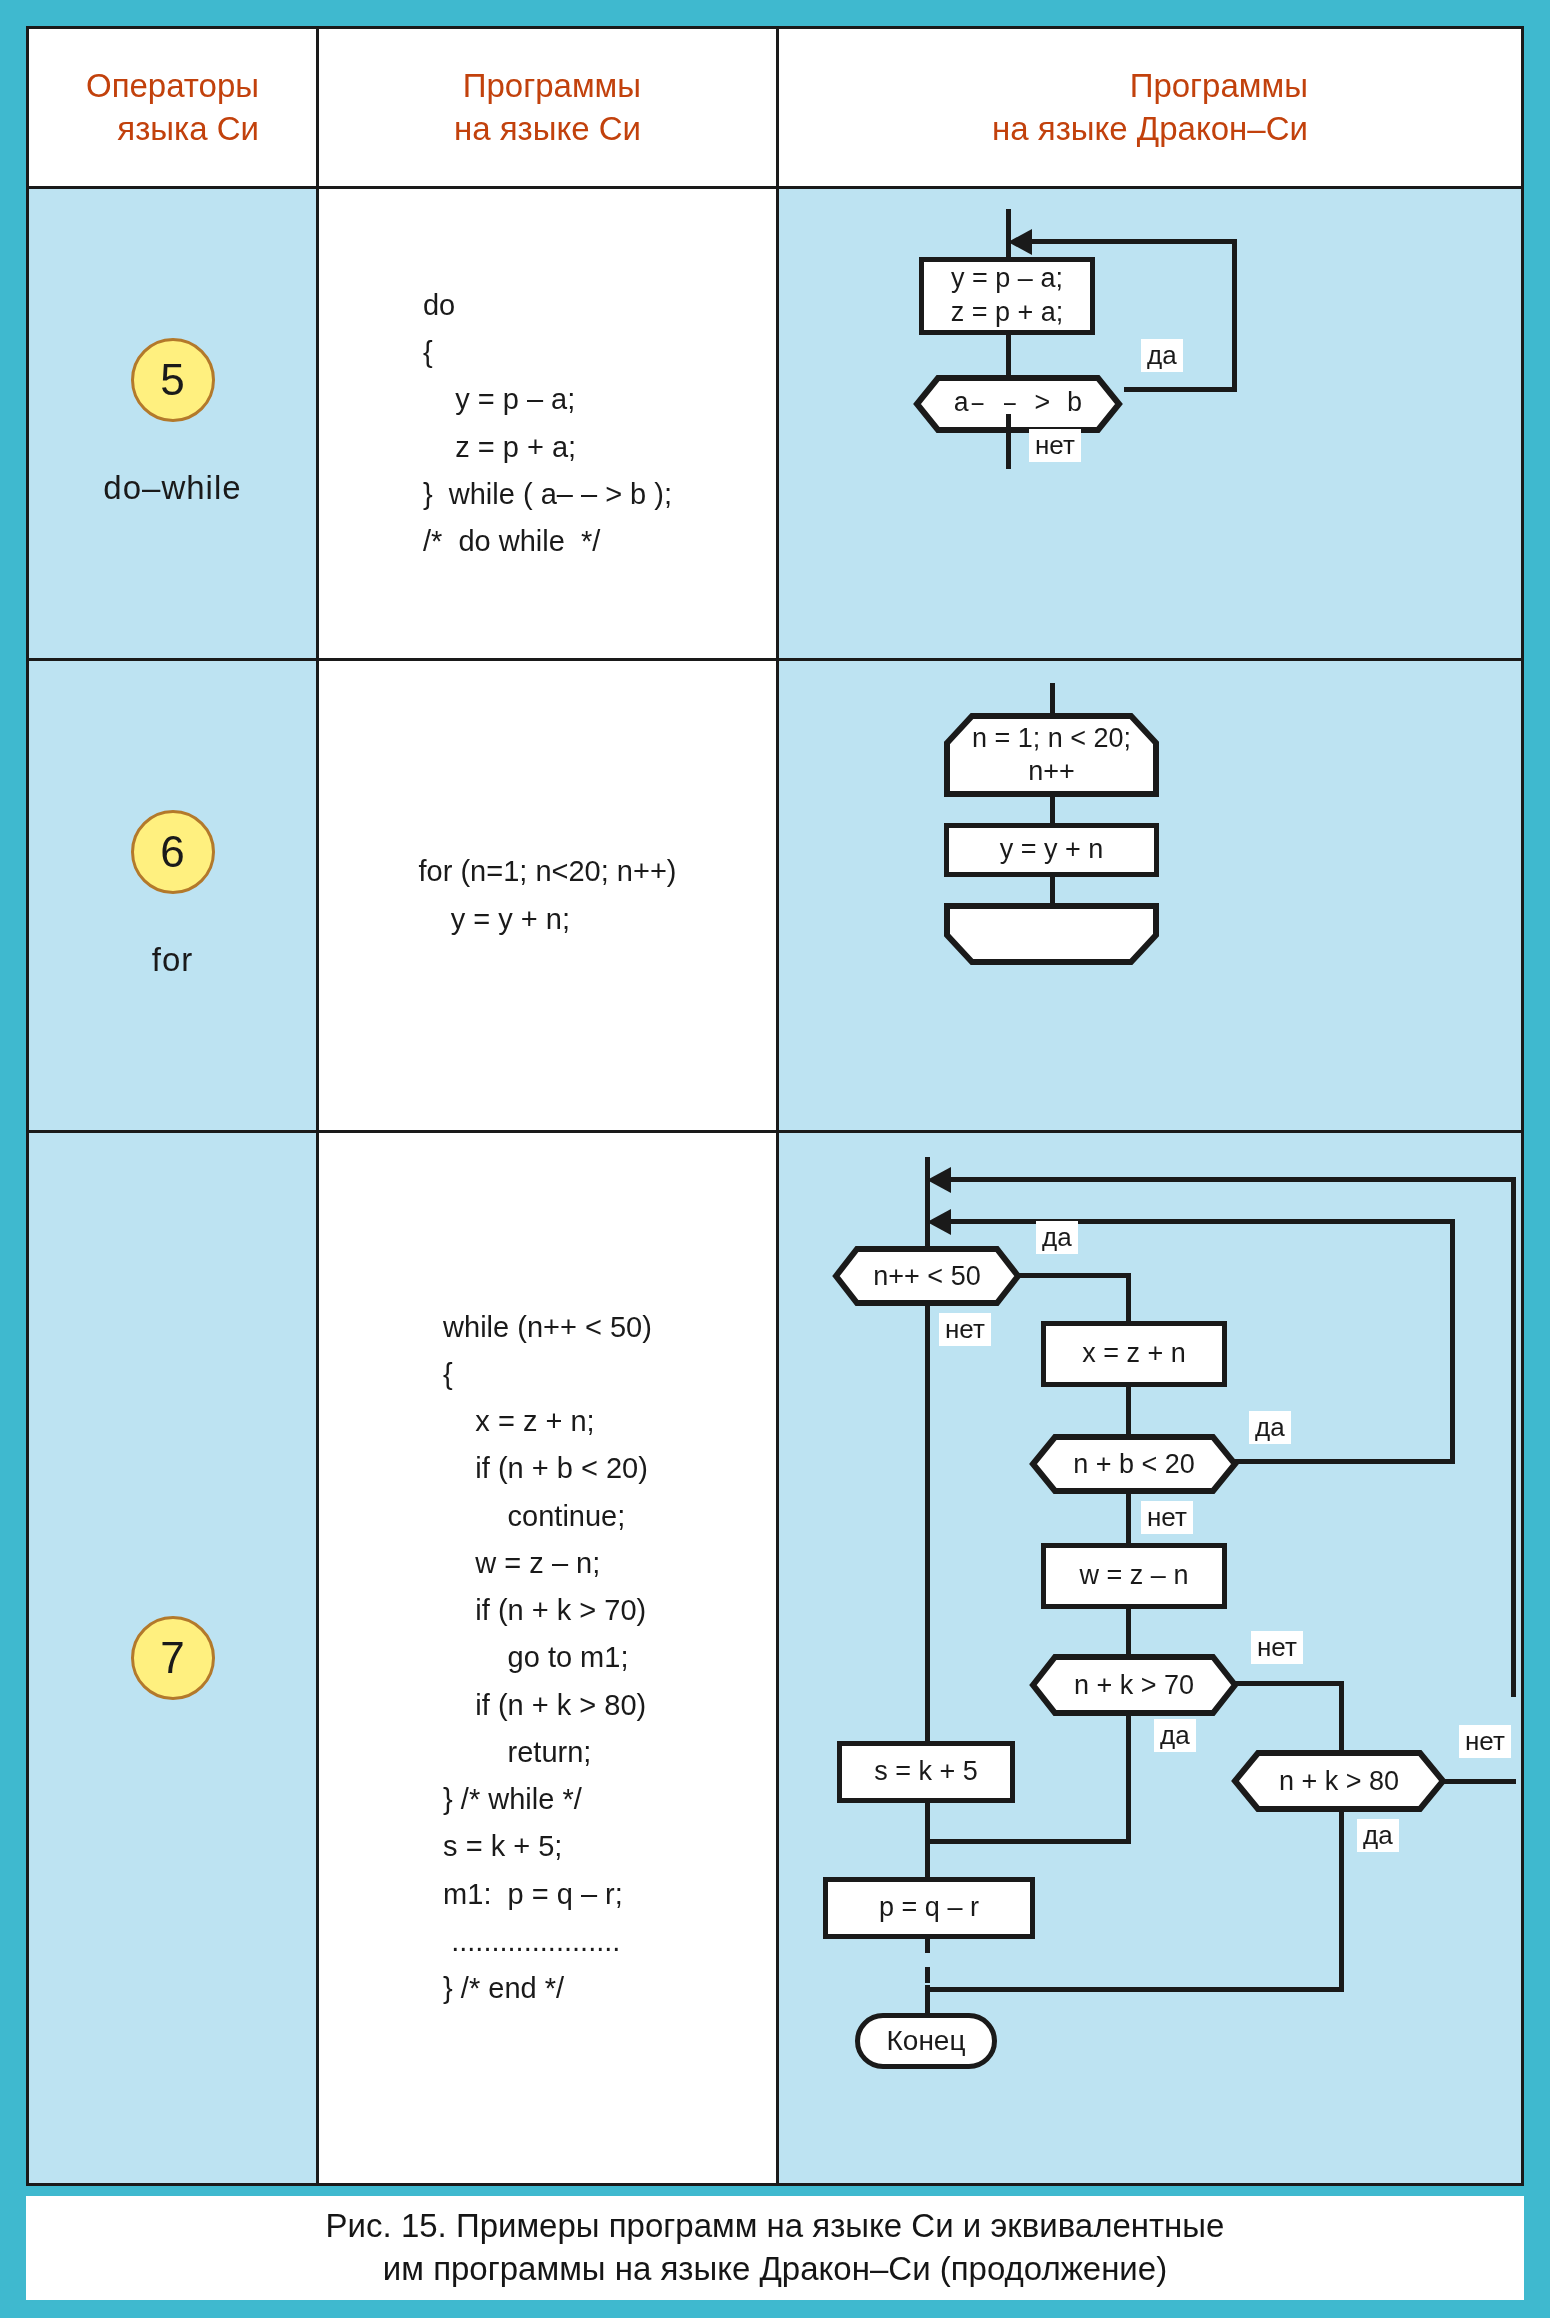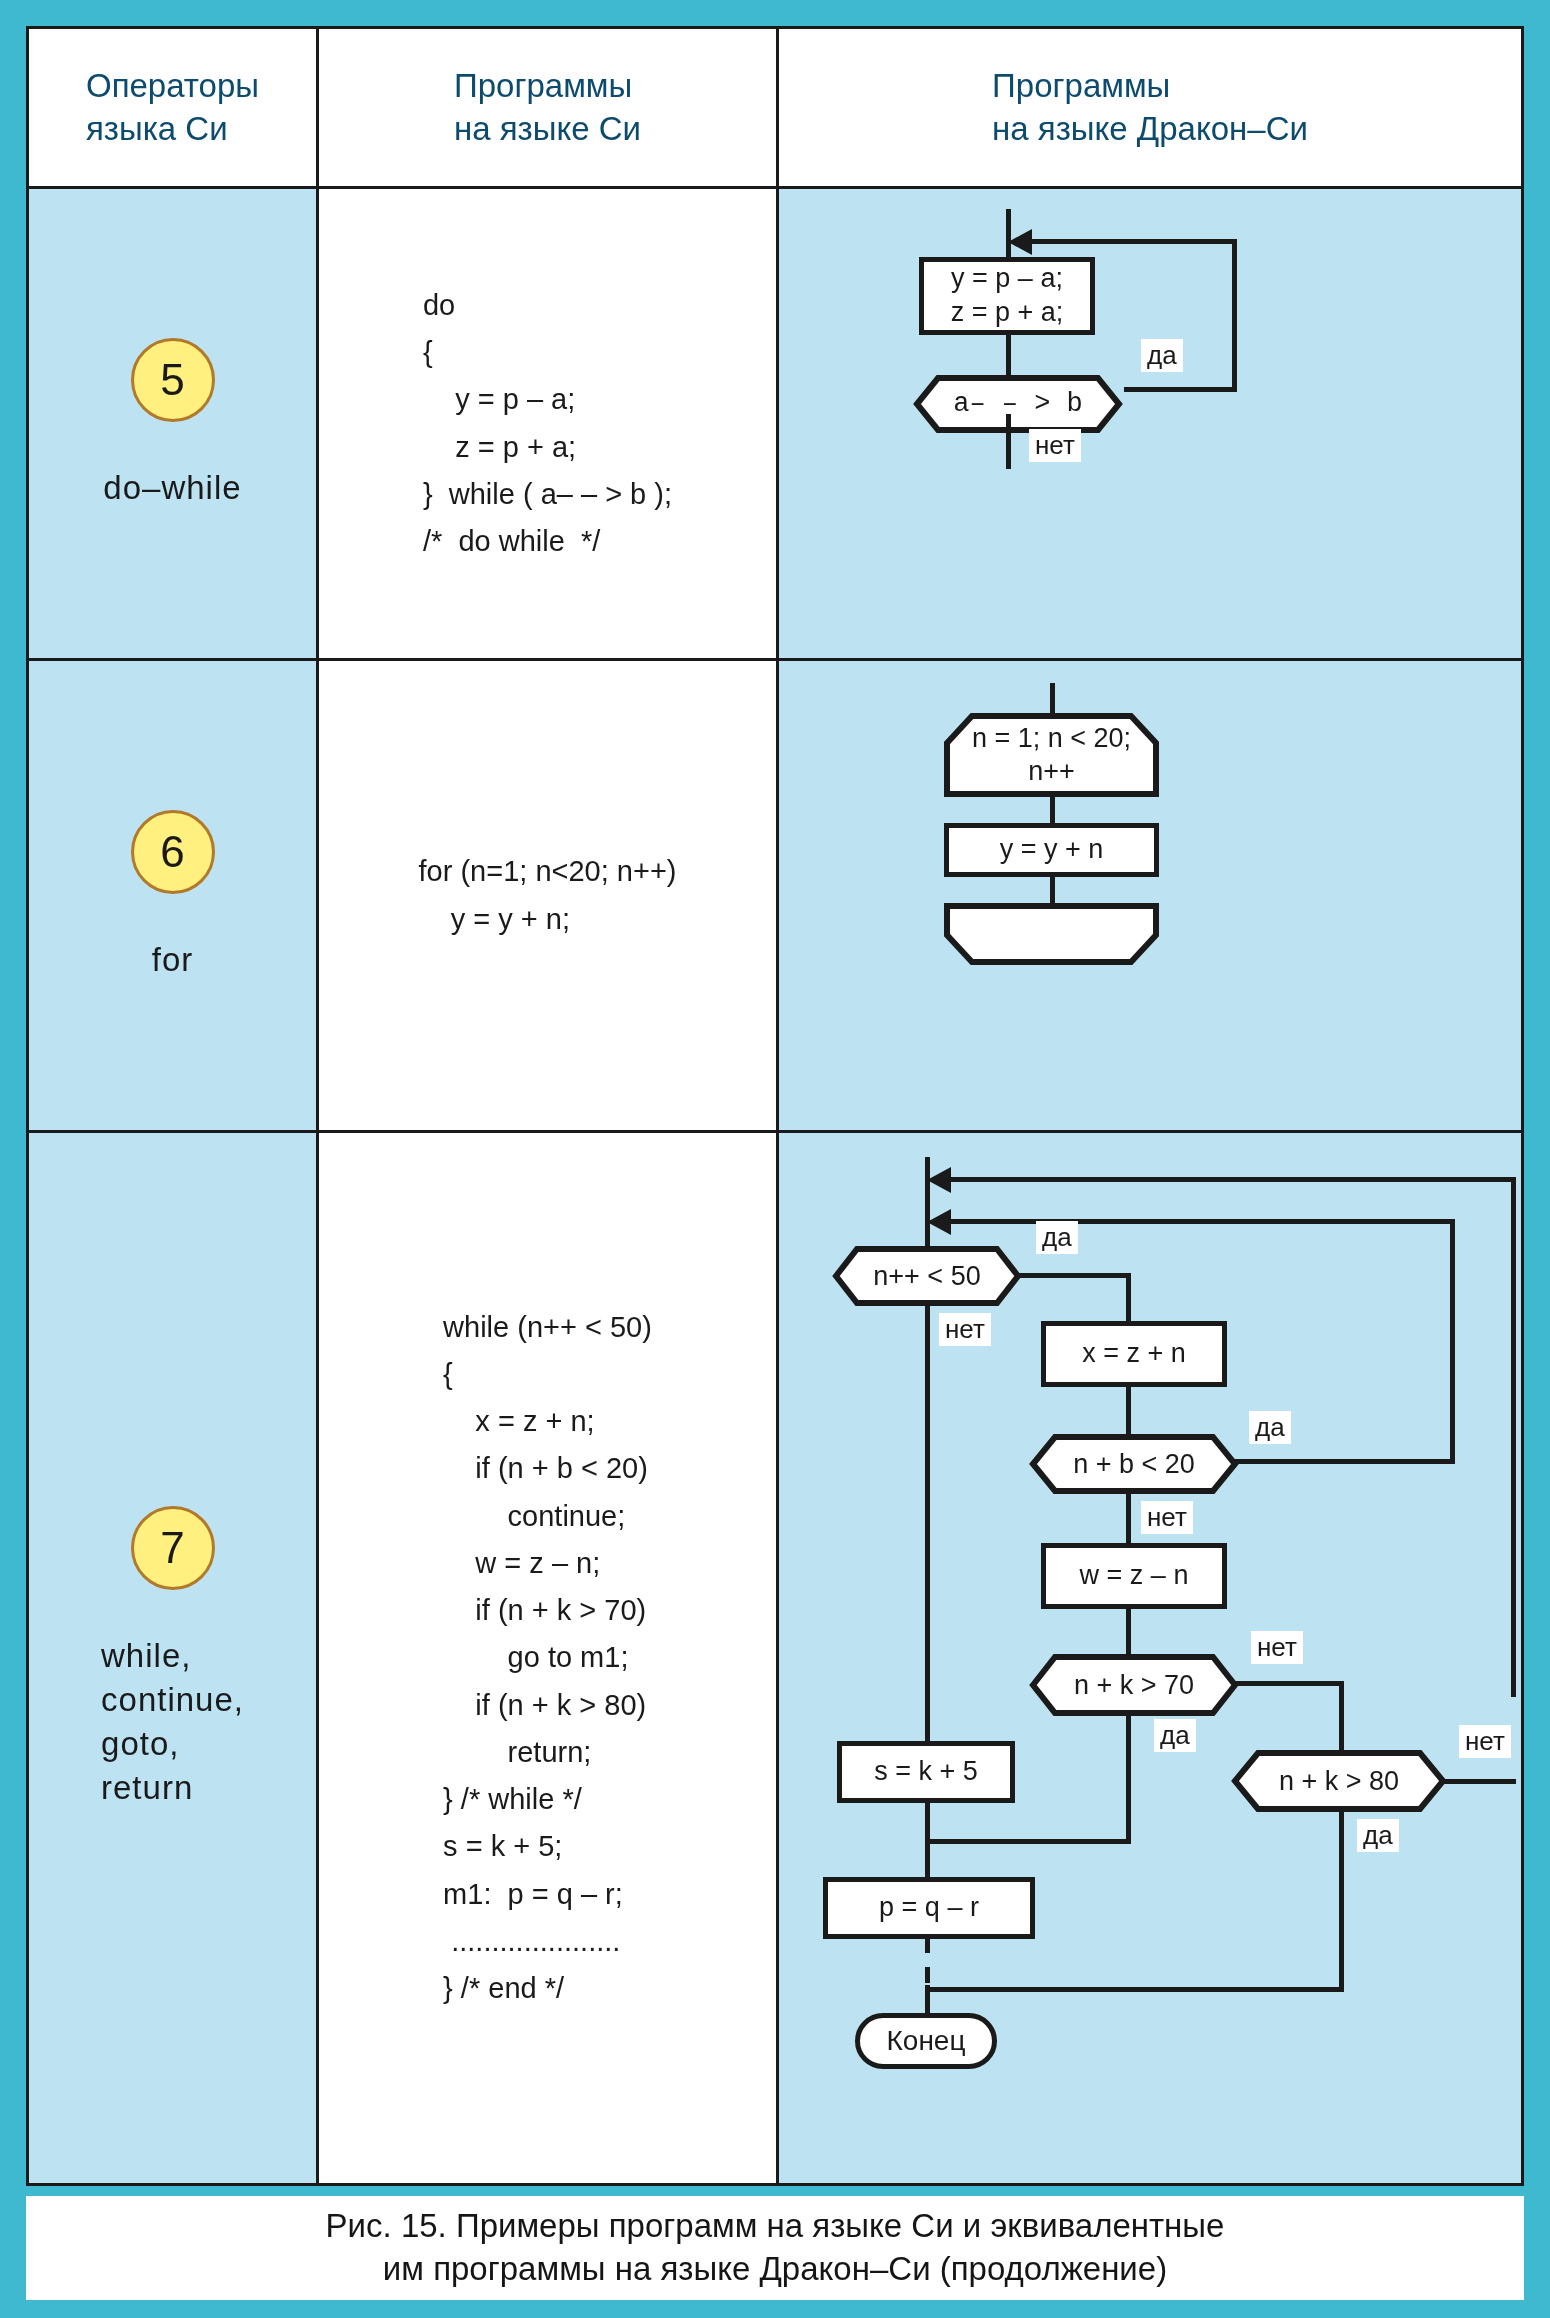--- a/index.html
+++ b/index.html
@@ -25,21 +25,21 @@
   }
   .cell { position: relative; border-right: 3px solid #1a1a1a; overflow: hidden; }
   .cell:nth-child(3n) { border-right: none; }
   .rowline { border-bottom: 3px solid #1a1a1a; }
   .blue { background: #bde3f2; }
   .white { background: #ffffff; }
 
   
   .hdr {
     display:flex; align-items:center; justify-content:center;
-    text-align:left; font-size:33px; color:#0c4a6e; line-height:1.28;
+    text-align:right; font-size:33px; color:#c2410c; line-height:1.28;
   }
 
   
   .opcell { display:flex; flex-direction:column; align-items:center; justify-content:center; }
   .circle {
     width:84px; height:84px; border-radius:50%;
     background:#fff07f; border:3px solid #b3792b;
     display:flex; align-items:center; justify-content:center;
     font-size:44px; color:#1a1a1a;
   }
@@ -187,24 +187,20 @@
           <svg viewBox="0 0 215 62" preserveAspectRatio="none">
             <polygon points="3,3 212,3 212,32 187,59 28,59 3,32" fill="#ffffff" stroke="#1a1a1a" stroke-width="6"></polygon>
           </svg>
           <div class="hextext" style="white-space: pre;"></div>
         </div>
       </div>
     </div>
 
     <div class="cell blue opcell">
       <div class="circle">7</div>
-      <div class="opname left" style="white-space:pre">while,
-continue,
-goto,
-return</div>
     </div>
 
     <div class="cell white codecell">
       <div class="code ctr" style="white-space: pre;">while (n++ &lt; 50)
 {
     x = z + n;
     if (n + b &lt; 20)
         continue;
     w = z – n;
     if (n + k &gt; 70)

